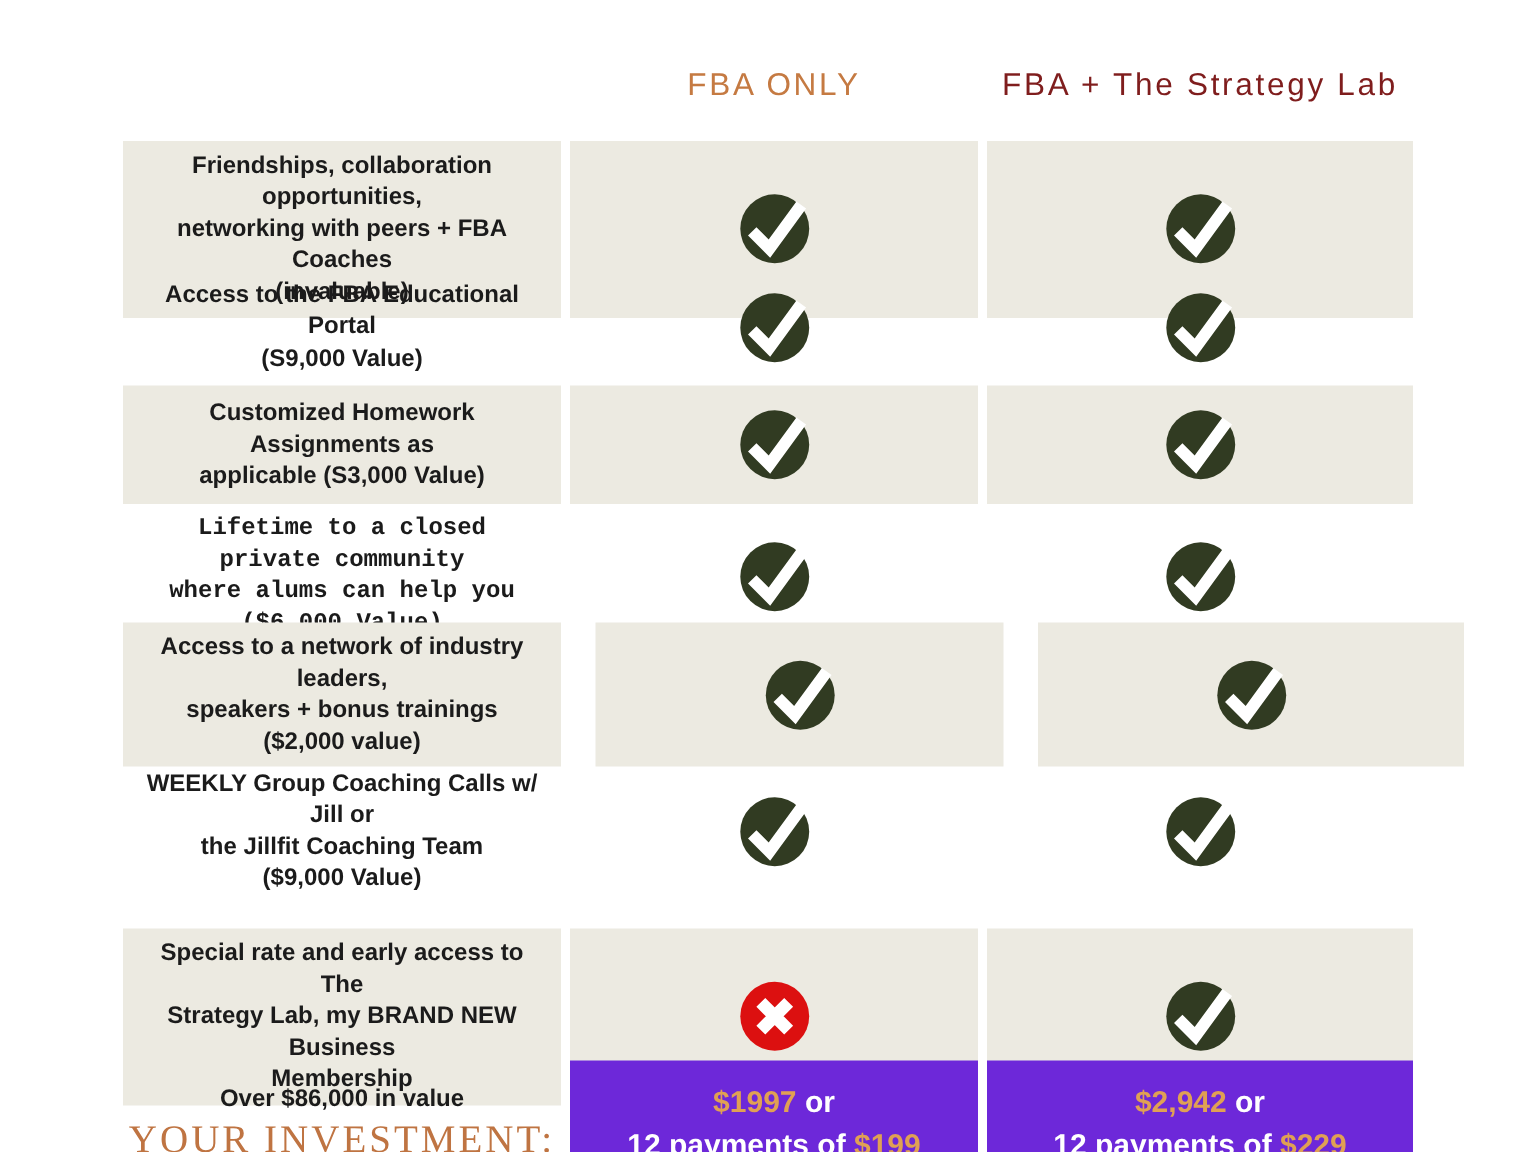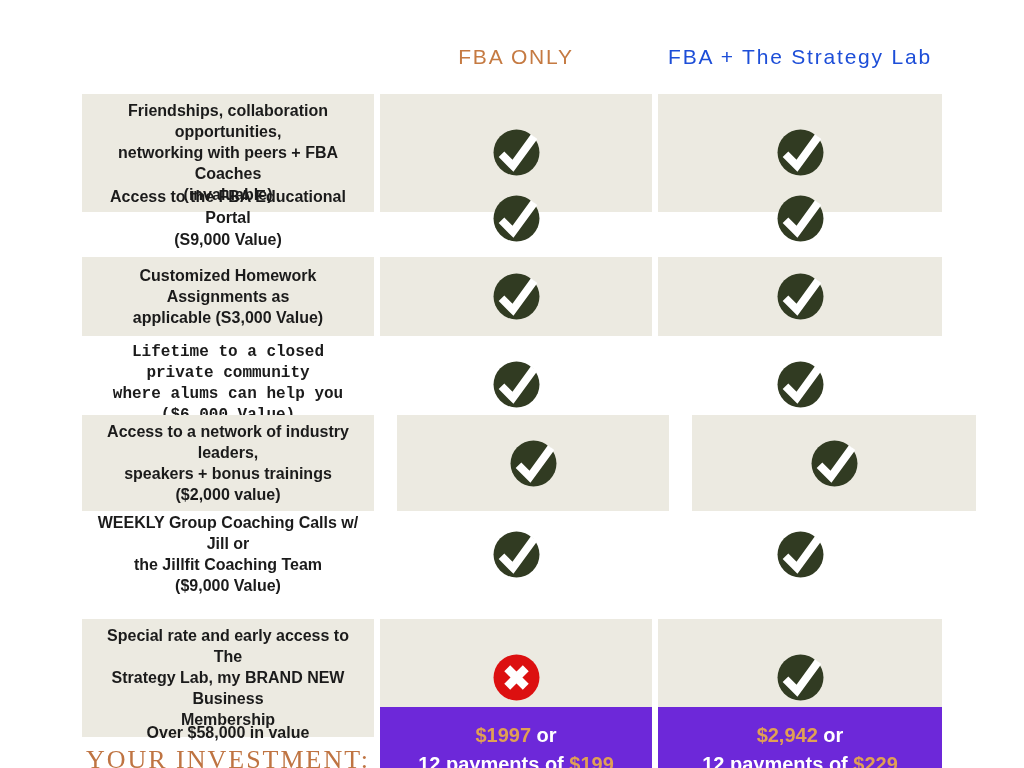--- a/index.html
+++ b/index.html
@@ -9,21 +9,21 @@
     position:relative;overflow:hidden;
   }
   .comparison{position:absolute;left:82px;top:0;width:860px;}
   .grid{display:grid;grid-template-columns:292px 272px 284px;column-gap:6px;}
 
   
   .header-row{margin-top:40px;height:34px;align-items:center;}
   .col-header{display:flex;align-items:center;justify-content:center;
     font-size:21px;letter-spacing:1.8px;font-weight:400;}
   .col-header.fba-only{color:#C57A42;}
-  .col-header.fba-lab{color:#1d4ed8;}
+  .col-header.fba-lab{color:#7f1d1d;}
 
   
   .rows{margin-top:20px;}
   .feature-row .cell{background:transparent;}
   .feature-row:nth-child(odd) .cell{background:#ECEAE1;}
   .feature-row:nth-child(1){height:85px;}
   .feature-row:nth-child(2){height:78px;}
   .feature-row:nth-child(3){height:79px;}
   .feature-row:nth-child(4){height:79px;font-family:Liberation Mono, monospace;}
   .feature-row:nth-child(5){height:91px;gap:23px;}
@@ -198,21 +198,21 @@
   <svg class="icon" viewBox="0 0 60 60">
     <circle cx="30" cy="30" r="26" fill="#313B22"></circle>
     <path d="M13 32 L26 45 L50 12" fill="none" stroke="#ffffff" stroke-width="9" stroke-linecap="butt" stroke-linejoin="miter"></path>
   </svg>
 </div>
   </div>
 </div>
 
   <div class="grid bottom-row">
     <div class="summary-cell">
-      <div class="value-line">Over $58,000 in value</div>
+      <div class="value-line">Over $86,000 in value</div>
       <div class="investment-line">YOUR INVESTMENT:</div>
     </div>
     <div class="price-box">
       <div><span class="accent">$1997</span> <span>or</span></div>
       <div><span>12 payments of</span> <span class="accent">$199</span></div>
     </div>
     <div class="price-box">
       <div><span class="accent">$2,942</span> <span>or</span></div>
       <div><span>12 payments of</span> <span class="accent">$229</span></div>
     </div>

